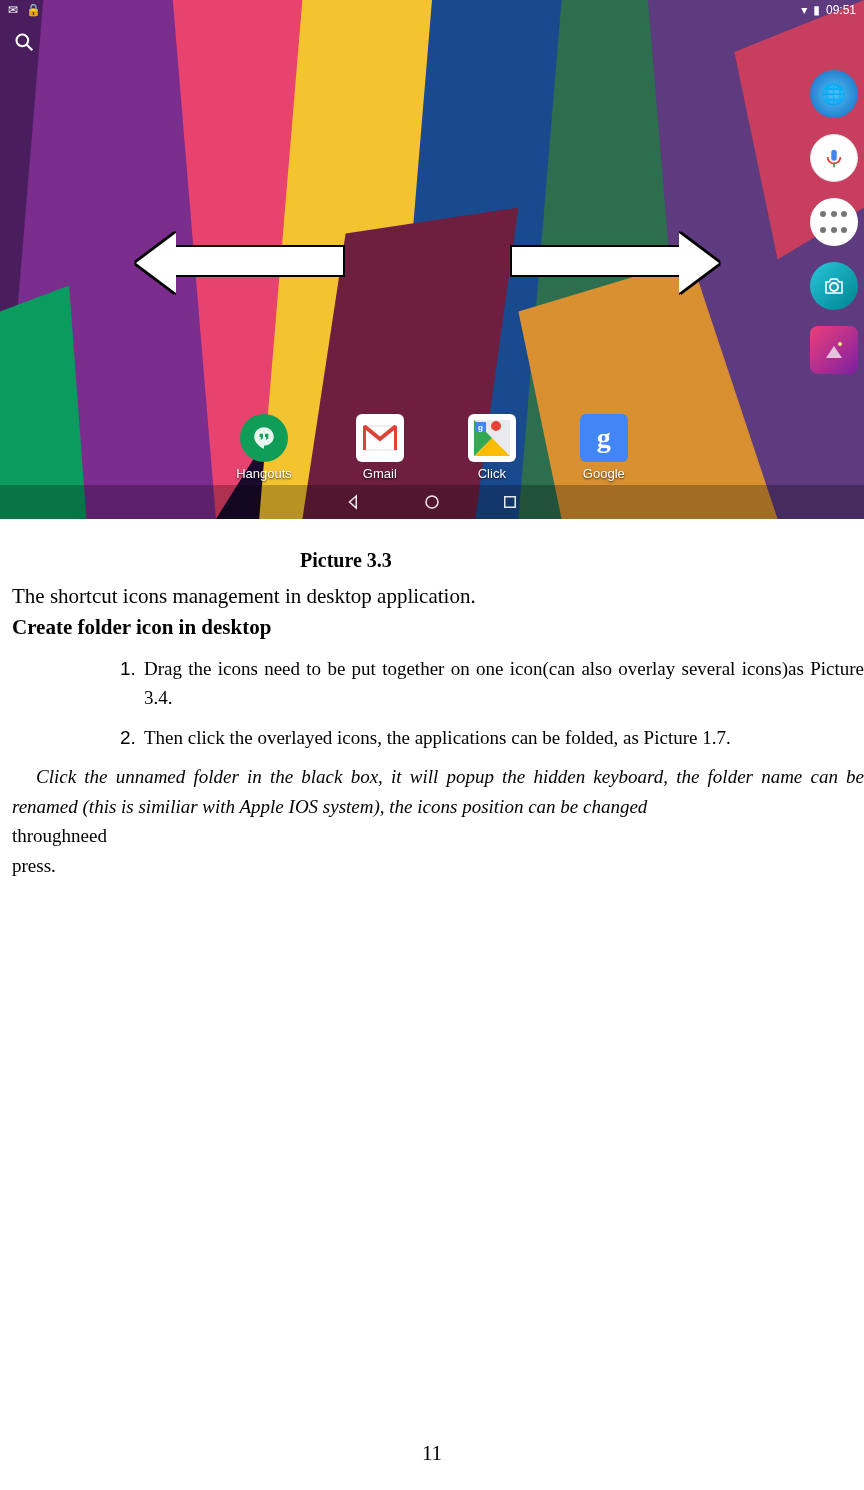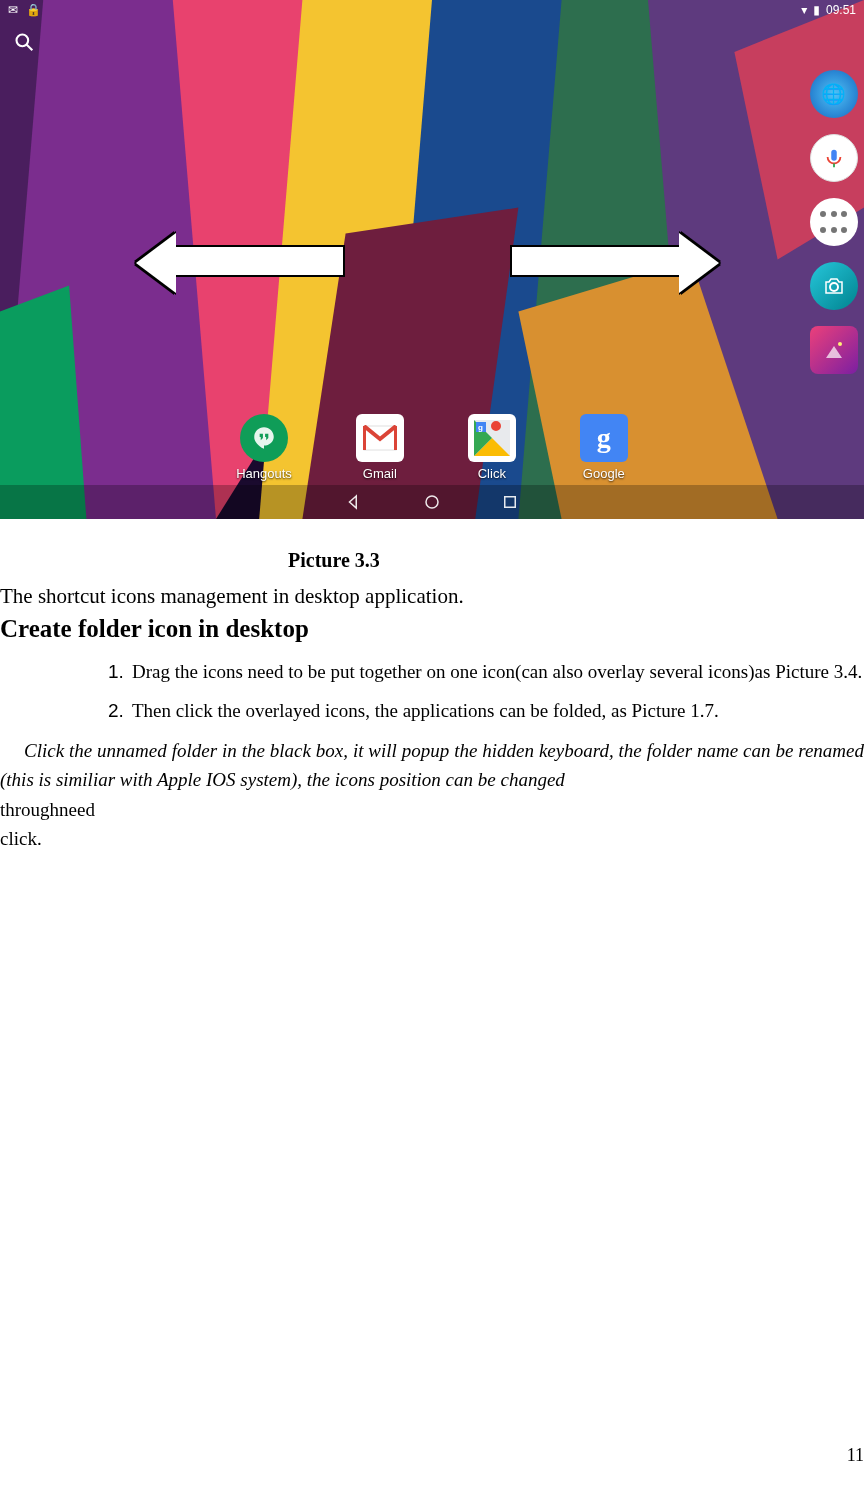--- a/index.html
+++ b/index.html
@@ -101,32 +101,32 @@
 
     .nav-bar {
       position: absolute; bottom: 0; left: 0; right: 0;
       height: 34px; background: rgba(0,0,0,0.25);
       display: flex; justify-content: center; align-items: center; gap: 60px;
       color: #fff;
     }
     .nav-btn { width: 18px; height: 18px; opacity: 0.9; }
 
     
-    .doc { padding: 12px 0 0 0; }
+    .doc { padding: 12px 0 0 0; margin-left: 12px; }
     .caption {
       font-weight: bold; font-size: 20px;
       text-align: left; padding-left: 288px;
       margin: 18px 0 12px 0;
     }
     .heading {
       font-weight: normal; font-size: 21px;
       margin: 6px 0;
     }
     .subheading {
-      font-weight: bold; font-size: 25px;
+      font-weight: bold; font-size: 21px;
       margin: 6px 0 14px 0;
     }
     .list { list-style: none; padding-left: 132px; }
     .list li {
       font-size: 19px; line-height: 1.55;
       margin-bottom: 10px;
       text-align: justify;
       position: relative;
     }
     .list .marker {
@@ -138,21 +138,21 @@
       text-align: justify; margin-top: 10px;
       text-indent: 24px;
       font-style: italic;
     }
     .justify-line {
       display: flex; 
       font-size: 19px; line-height: 1.55;
     }
     .page-num {
       position: absolute; bottom: 24px; left: 0; right: 0;
-      text-align: right; font-size: 18px;
+      text-align: center; font-size: 21px;
     }
   </style>
 </head>
 <body>
 
 <div class="page">
 
   <div class="screenshot">
     <div class="wallpaper">
       <div class="poly p1"></div>
@@ -287,17 +287,17 @@
         <span class="marker">2.</span>
         <span>Then click the overlayed icons, the applications can be folded, as Picture 1.7.</span>
       </li>
     </ol>
 
     <p class="para">Click the unnamed folder in the black box, it will popup the hidden keyboard, the folder name can be renamed (this is similiar with Apple IOS system), the icons position can be changed</p>
     <div class="justify-line">
       <span>through</span>
       <span>need</span>
     </div>
-    <div style="font-size:19px;line-height:1.55">click.</div>
+    <div style="font-size:19px;line-height:1.55">press.</div>
   </div>
 
   <div class="page-num">11</div>
 </div>
 
 </body></html>

